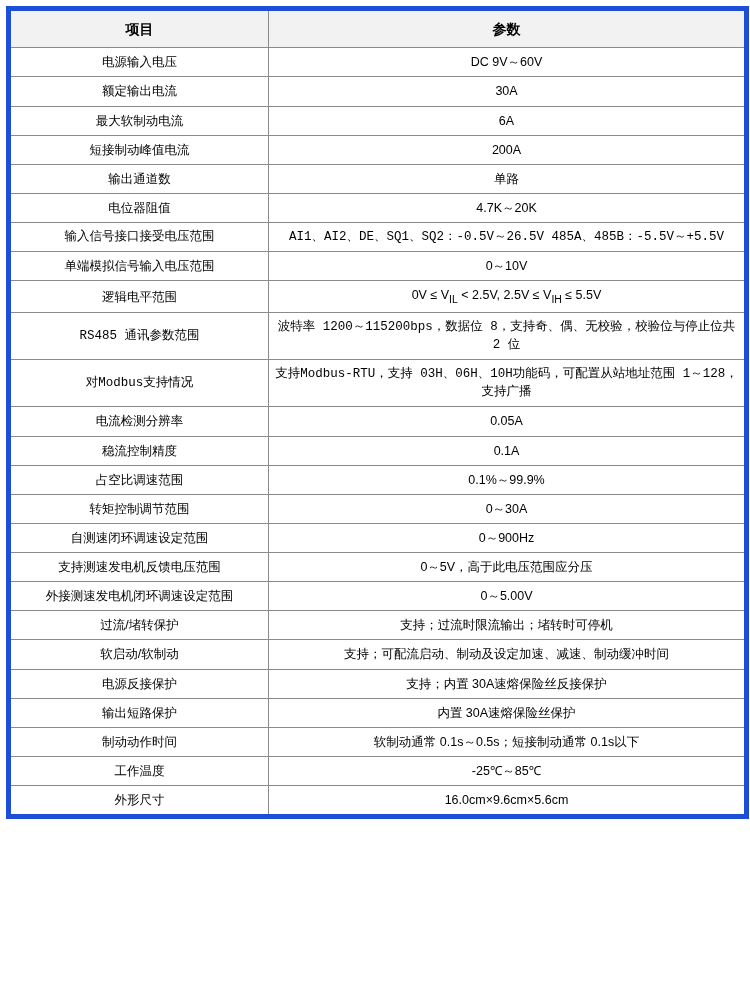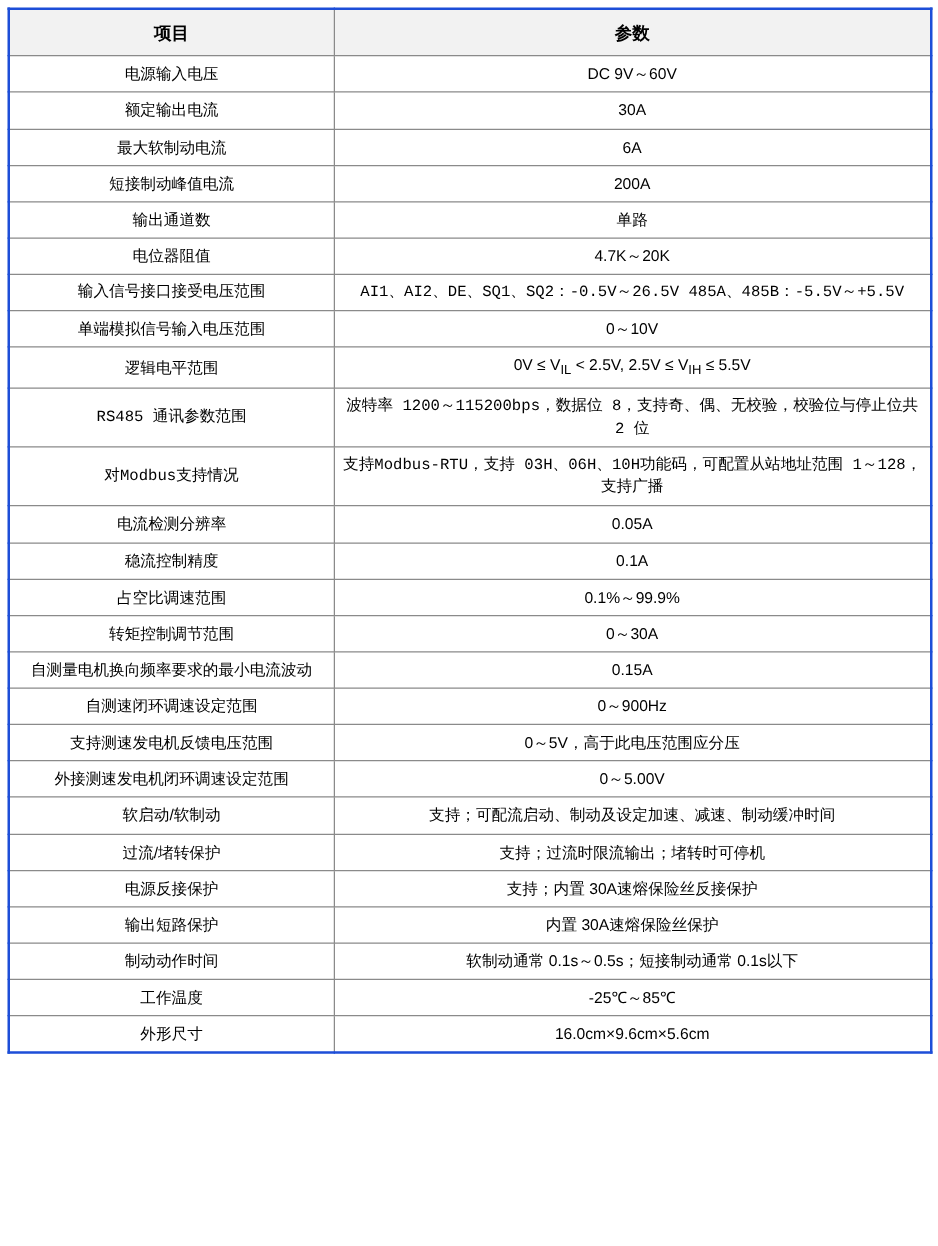--- a/index.html
+++ b/index.html
@@ -17,21 +17,21 @@
   .page {
     width: 750px;
     height: 997px;
     box-sizing: border-box;
     padding: 6px 6px 0 6px;
   }
   table.spec {
     border-collapse: collapse;
     width: 738px;
     table-layout: fixed;
-    border: 2px solid #1d4ed8;
+    border: 5px solid #1d4ed8;
   }
   table.spec td, table.spec th {
     border: 1px solid #8a8a8a;
     text-align: center;
     vertical-align: middle;
     font-size: 12.5px;
     line-height: 1.45;
     padding: 5px 4px;
     font-weight: normal;
     word-break: break-word;
@@ -116,42 +116,38 @@
         </tr>
         <tr>
           <td>占空比调速范围</td>
           <td>0.1%～99.9%</td>
         </tr>
         <tr>
           <td>转矩控制调节范围</td>
           <td>0～30A</td>
         </tr>
         <tr>
-          <td>自测量电机换向频率要求的最小电流波动</td>
-          <td>0.15A</td>
-        </tr>
-        <tr>
           <td>自测速闭环调速设定范围</td>
           <td>0～900Hz</td>
         </tr>
         <tr>
           <td>支持测速发电机反馈电压范围</td>
           <td>0～5V，高于此电压范围应分压</td>
         </tr>
         <tr>
           <td>外接测速发电机闭环调速设定范围</td>
           <td>0～5.00V</td>
         </tr>
         <tr>
+          <td>过流/堵转保护</td>
+          <td>支持；过流时限流输出；堵转时可停机</td>
+        </tr>
+        <tr>
           <td>软启动/软制动</td>
           <td>支持；可配流启动、制动及设定加速、减速、制动缓冲时间</td>
-        </tr>
-        <tr>
-          <td>过流/堵转保护</td>
-          <td>支持；过流时限流输出；堵转时可停机</td>
         </tr>
         <tr>
           <td>电源反接保护</td>
           <td>支持；内置 30A速熔保险丝反接保护</td>
         </tr>
         <tr>
           <td>输出短路保护</td>
           <td>内置 30A速熔保险丝保护</td>
         </tr>
         <tr>

